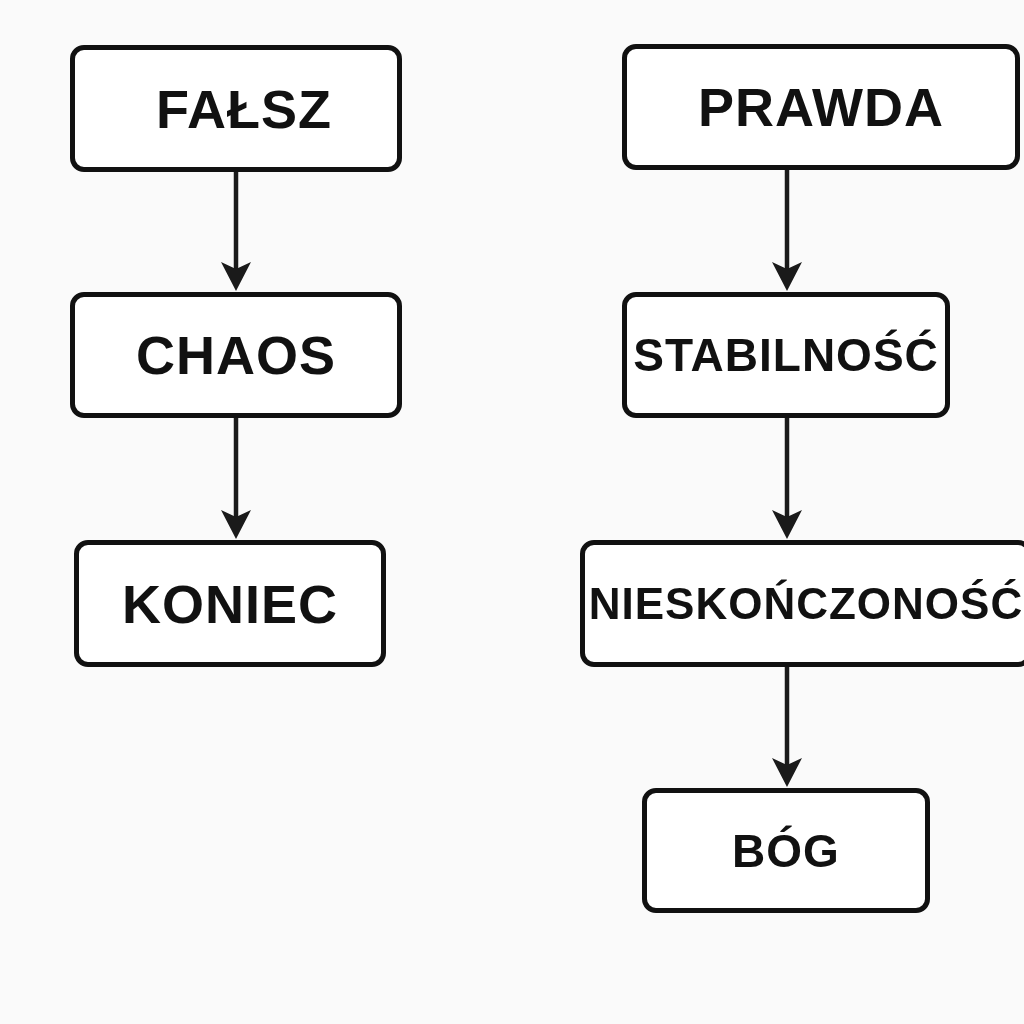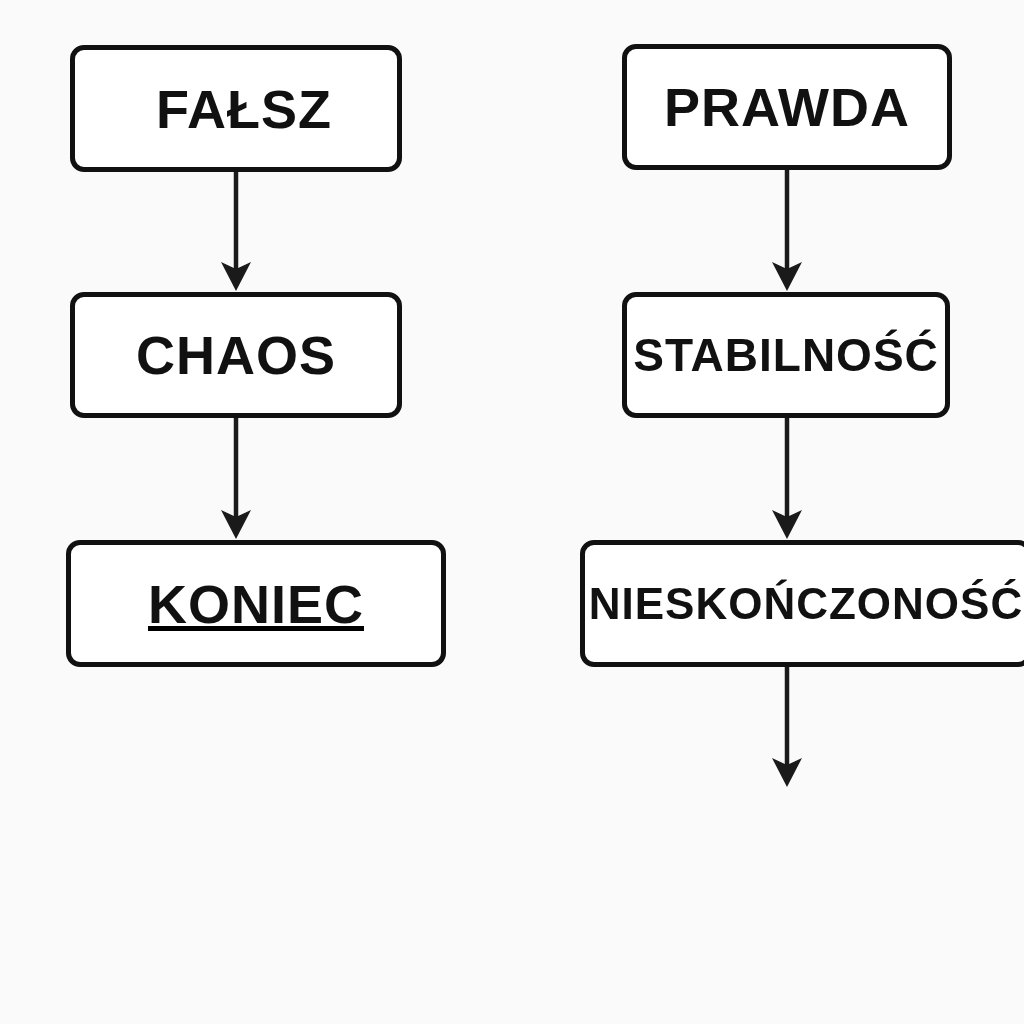--- a/index.html
+++ b/index.html
@@ -81,30 +81,33 @@
   </svg>
 
   <div class="node fs-54" style="left:70px; top:45px; width:332px; height:127px;padding-left:16px;">
     <span>FAŁSZ</span>
   </div>
 
   <div class="node fs-54" style="left:70px; top:292px; width:332px; height:126px;border-radius:14px;">
     <span>CHAOS</span>
   </div>
 
-  <div class="node fs-54" style="left:66px; top:540px; width:380px; height:127px;text-decoration:underline;">
+  <div class="node fs-54" style="left:74px; top:540px; width:312px; height:127px;">
     <span>KONIEC</span>
   </div>
 
-  <div class="node fs-54" style="left:622px; top:44px; width:330px; height:126px;">
+  <div class="node fs-54" style="left:622px; top:44px; width:398px; height:126px;">
     <span>PRAWDA</span>
   </div>
 
   <div class="node fs-46" style="left:622px; top:292px; width:328px; height:126px;text-align:center;">
     <span>STABILNOŚĆ</span>
   </div>
 
   <div class="node fs-44" style="left:545px; top:540px; width:452px; height:127px;margin-left:35px;">
     <span>NIESKOŃCZONOŚĆ</span>
   </div>
 
+  <div class="node fs-46" style="left:642px; top:788px; width:288px; height:125px;">
+    <span>BÓG</span>
+  </div>
 
 </div>
 
 </body></html>

